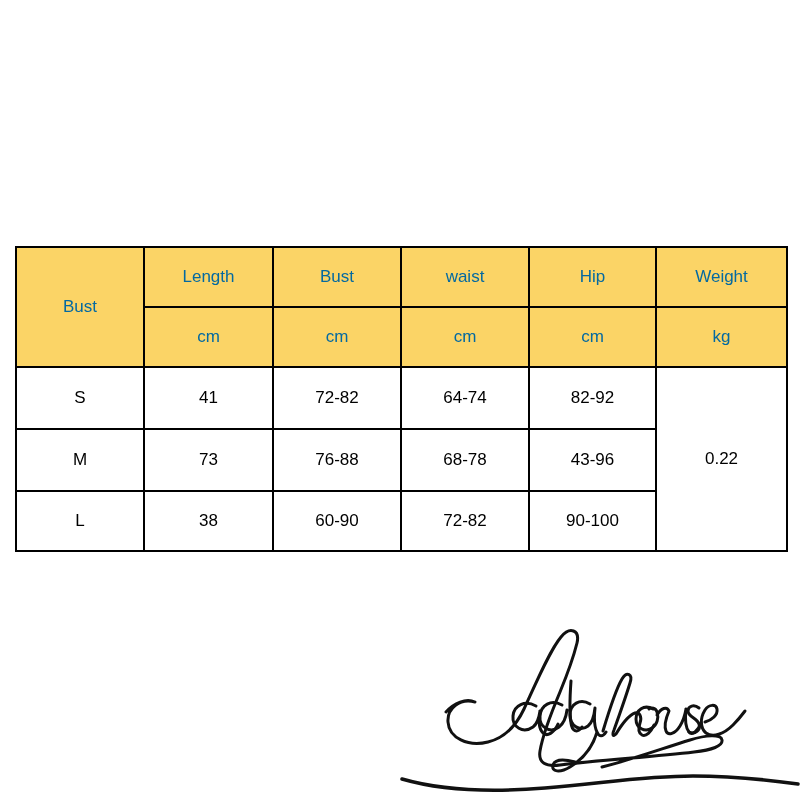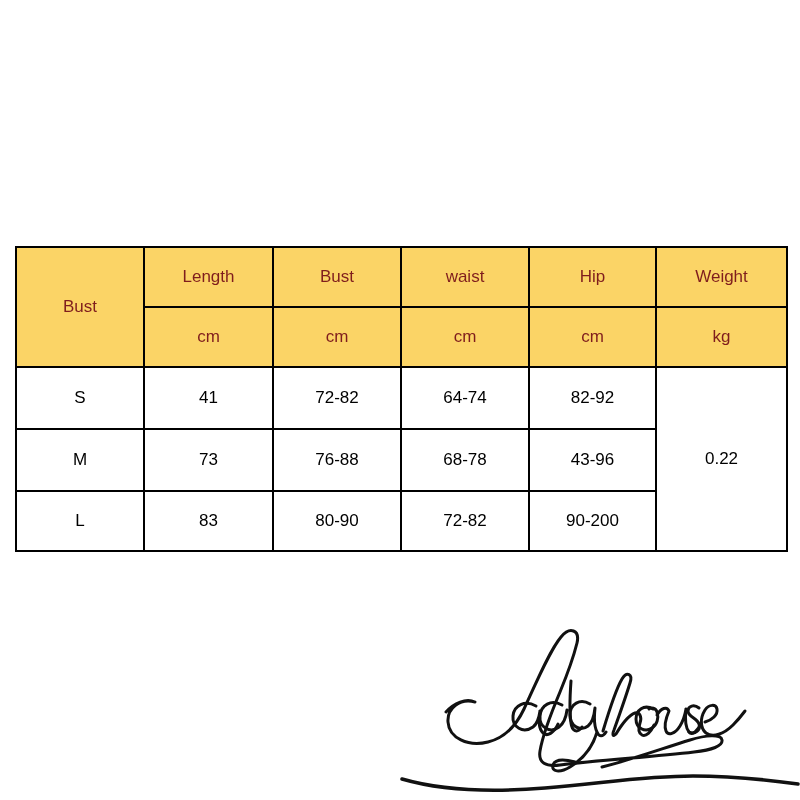--- a/index.html
+++ b/index.html
@@ -34,21 +34,21 @@
     font-size: 17px;
     overflow: hidden;
   }
   tr.hrow   { height: 60px; }
   tr.drow-a { height: 62px; }
   tr.drow-b { height: 62px; }
   tr.drow-c { height: 60px; }
 
   .head {
     background: #FBD466;
-    color: #7f1d1d;
+    color: #0369a1;
   }
   .body-cell {
     background: #ffffff;
     color: #000000;
   }
   
   .edge-top  { border-top: 2px solid #dcdcdc; }
   .edge-left { border-left: 2px solid #d8d8d8; }
 
   
@@ -108,24 +108,24 @@
       </tr>
       <tr class="drow-b">
         <td class="body-cell edge-left">M</td>
         <td class="body-cell">73</td>
         <td class="body-cell">76-88</td>
         <td class="body-cell">68-78</td>
         <td class="body-cell">43-96</td>
       </tr>
       <tr class="drow-c">
         <td class="body-cell edge-left">L</td>
-        <td class="body-cell">83</td>
-        <td class="body-cell">80-90</td>
+        <td class="body-cell">38</td>
+        <td class="body-cell">60-90</td>
         <td class="body-cell">72-82</td>
-        <td class="body-cell">90-200</td>
+        <td class="body-cell">90-100</td>
       </tr>
     </tbody>
   </table>
 
   <div class="logo-wrap">
     <span class="visually-hidden">Ladyhouse</span>
     <svg width="400" height="205" viewBox="0 0 400 205" xmlns="http://www.w3.org/2000/svg">
       <title>Ladyhouse</title>
       <g fill="none" stroke="#111111" stroke-width="3" stroke-linecap="round" stroke-linejoin="round">
 

